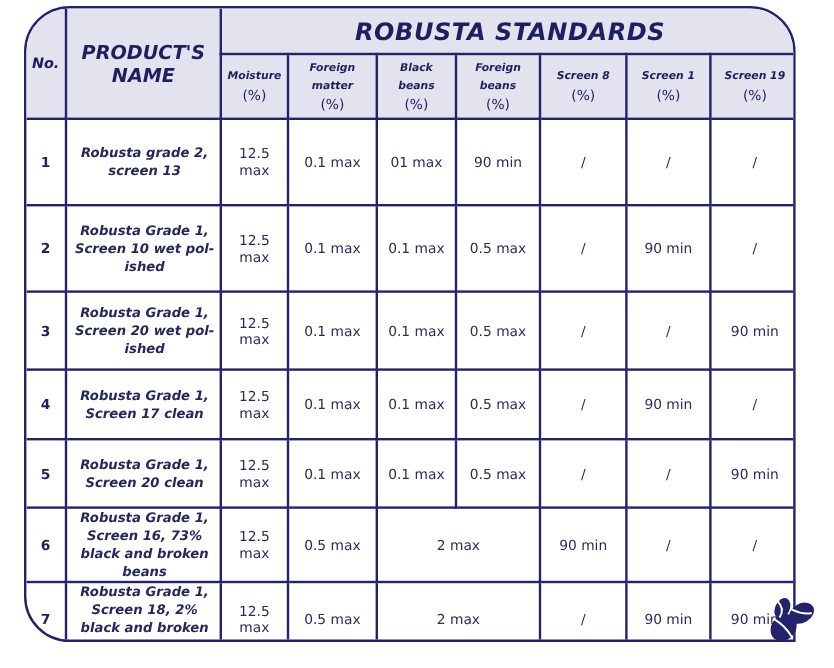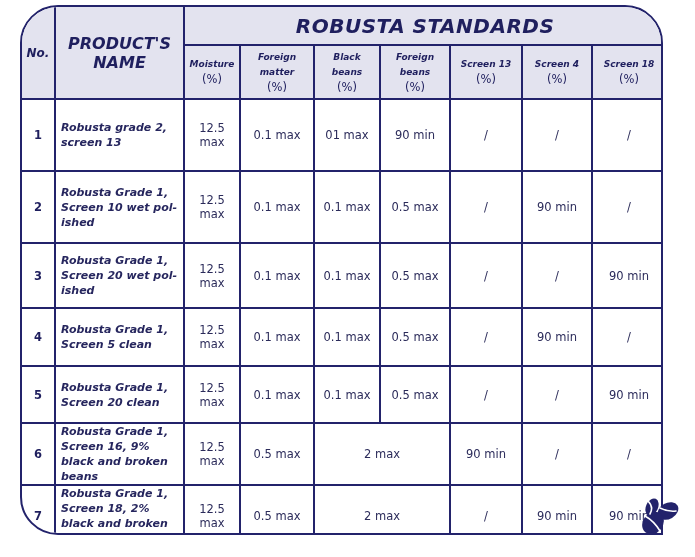--- a/index.html
+++ b/index.html
@@ -14,21 +14,21 @@
     table tr td:last-child, table tr th:last-child { border-right:none; }
     table tr:last-child td { border-bottom:none; }
     th { background:#e3e3ef; font-weight:bold; font-style:italic; }
     .h-no { font-size:12px; }
     .h-name { font-size:16px; }
     .h-title { font-size:20px; letter-spacing:0.5px; height:37px; }
     .h-sub { font-size:9px; line-height:15px; height:52px; }
     .h-sub .pct { display:block; font-style:normal; font-weight:normal; font-size:11.5px; }
     td { font-size:11.5px; color:#2b2b5a; }
     td.no { font-weight:bold; font-size:11.5px; color:#1f1f5e; }
-    td.name { text-align:left; font-weight:bold; font-style:italic; font-size:11px; line-height:15px; padding-left:5px; color:#26265e; }
+    td.name { text-align:center; font-weight:bold; font-style:italic; font-size:11px; line-height:15px; padding-left:5px; color:#26265e; }
     .bean { position:absolute; left:638px; top:497px; width:42px; height:38px; }
   </style>
 </head>
 <body>
 
 <div class="frame">
 <table>
   <colgroup>
     <col style="width:33px">
         <col style="width:129px">
@@ -44,23 +44,23 @@
         <tr>
     <th class="h-no" rowspan="2">No.</th>
     <th class="h-name" rowspan="2">PRODUCT'S NAME</th>
     <th class="h-title" colspan="7">ROBUSTA STANDARDS</th>
   </tr>
   <tr>
     <th class="h-sub"><span>Moisture</span><span class="pct">(%)</span></th>
     <th class="h-sub"><span>Foreign matter</span><span class="pct">(%)</span></th>
     <th class="h-sub"><span>Black beans</span><span class="pct">(%)</span></th>
     <th class="h-sub"><span>Foreign beans</span><span class="pct">(%)</span></th>
-    <th class="h-sub"><span>Screen 13</span><span class="pct">(%)</span></th>
-    <th class="h-sub"><span>Screen 4</span><span class="pct">(%)</span></th>
-    <th class="h-sub"><span>Screen 18</span><span class="pct">(%)</span></th>
+    <th class="h-sub"><span>Screen 8</span><span class="pct">(%)</span></th>
+    <th class="h-sub"><span>Screen 1</span><span class="pct">(%)</span></th>
+    <th class="h-sub"><span>Screen 19</span><span class="pct">(%)</span></th>
   </tr>
   <tr style="height:72px">
     <td class="no">1</td>
     <td class="name">Robusta grade 2, screen 13</td>
     <td>12.5 max</td>
     <td>0.1 max</td>
     <td>01 max</td>
     <td>90 min</td>
     <td>/</td>
     <td>/</td>
@@ -83,21 +83,21 @@
     <td>12.5 max</td>
     <td>0.1 max</td>
     <td>0.1 max</td>
     <td>0.5 max</td>
     <td>/</td>
     <td>/</td>
     <td>90 min</td>
   </tr>
   <tr style="height:58px">
     <td class="no">4</td>
-    <td class="name">Robusta Grade 1, Screen 5 clean</td>
+    <td class="name">Robusta Grade 1, Screen 17 clean</td>
     <td>12.5 max</td>
     <td>0.1 max</td>
     <td>0.1 max</td>
     <td>0.5 max</td>
     <td>/</td>
     <td>90 min</td>
     <td>/</td>
   </tr>
   <tr style="height:57px">
     <td class="no">5</td>
@@ -105,21 +105,21 @@
     <td>12.5 max</td>
     <td>0.1 max</td>
     <td>0.1 max</td>
     <td>0.5 max</td>
     <td>/</td>
     <td>/</td>
     <td>90 min</td>
   </tr>
   <tr style="height:58px">
     <td class="no">6</td>
-    <td class="name">Robusta Grade 1, Screen 16, 9% black and broken beans</td>
+    <td class="name">Robusta Grade 1, Screen 16, 73% black and broken beans</td>
     <td>12.5 max</td>
     <td>0.5 max</td>
     <td colspan="2">2 max</td>
     <td>90 min</td>
     <td>/</td>
     <td>/</td>
   </tr>
   <tr style="height:57px">
     <td class="no">7</td>
     <td class="name">Robusta Grade 1, Screen 18, 2% black and broken beans</td>

